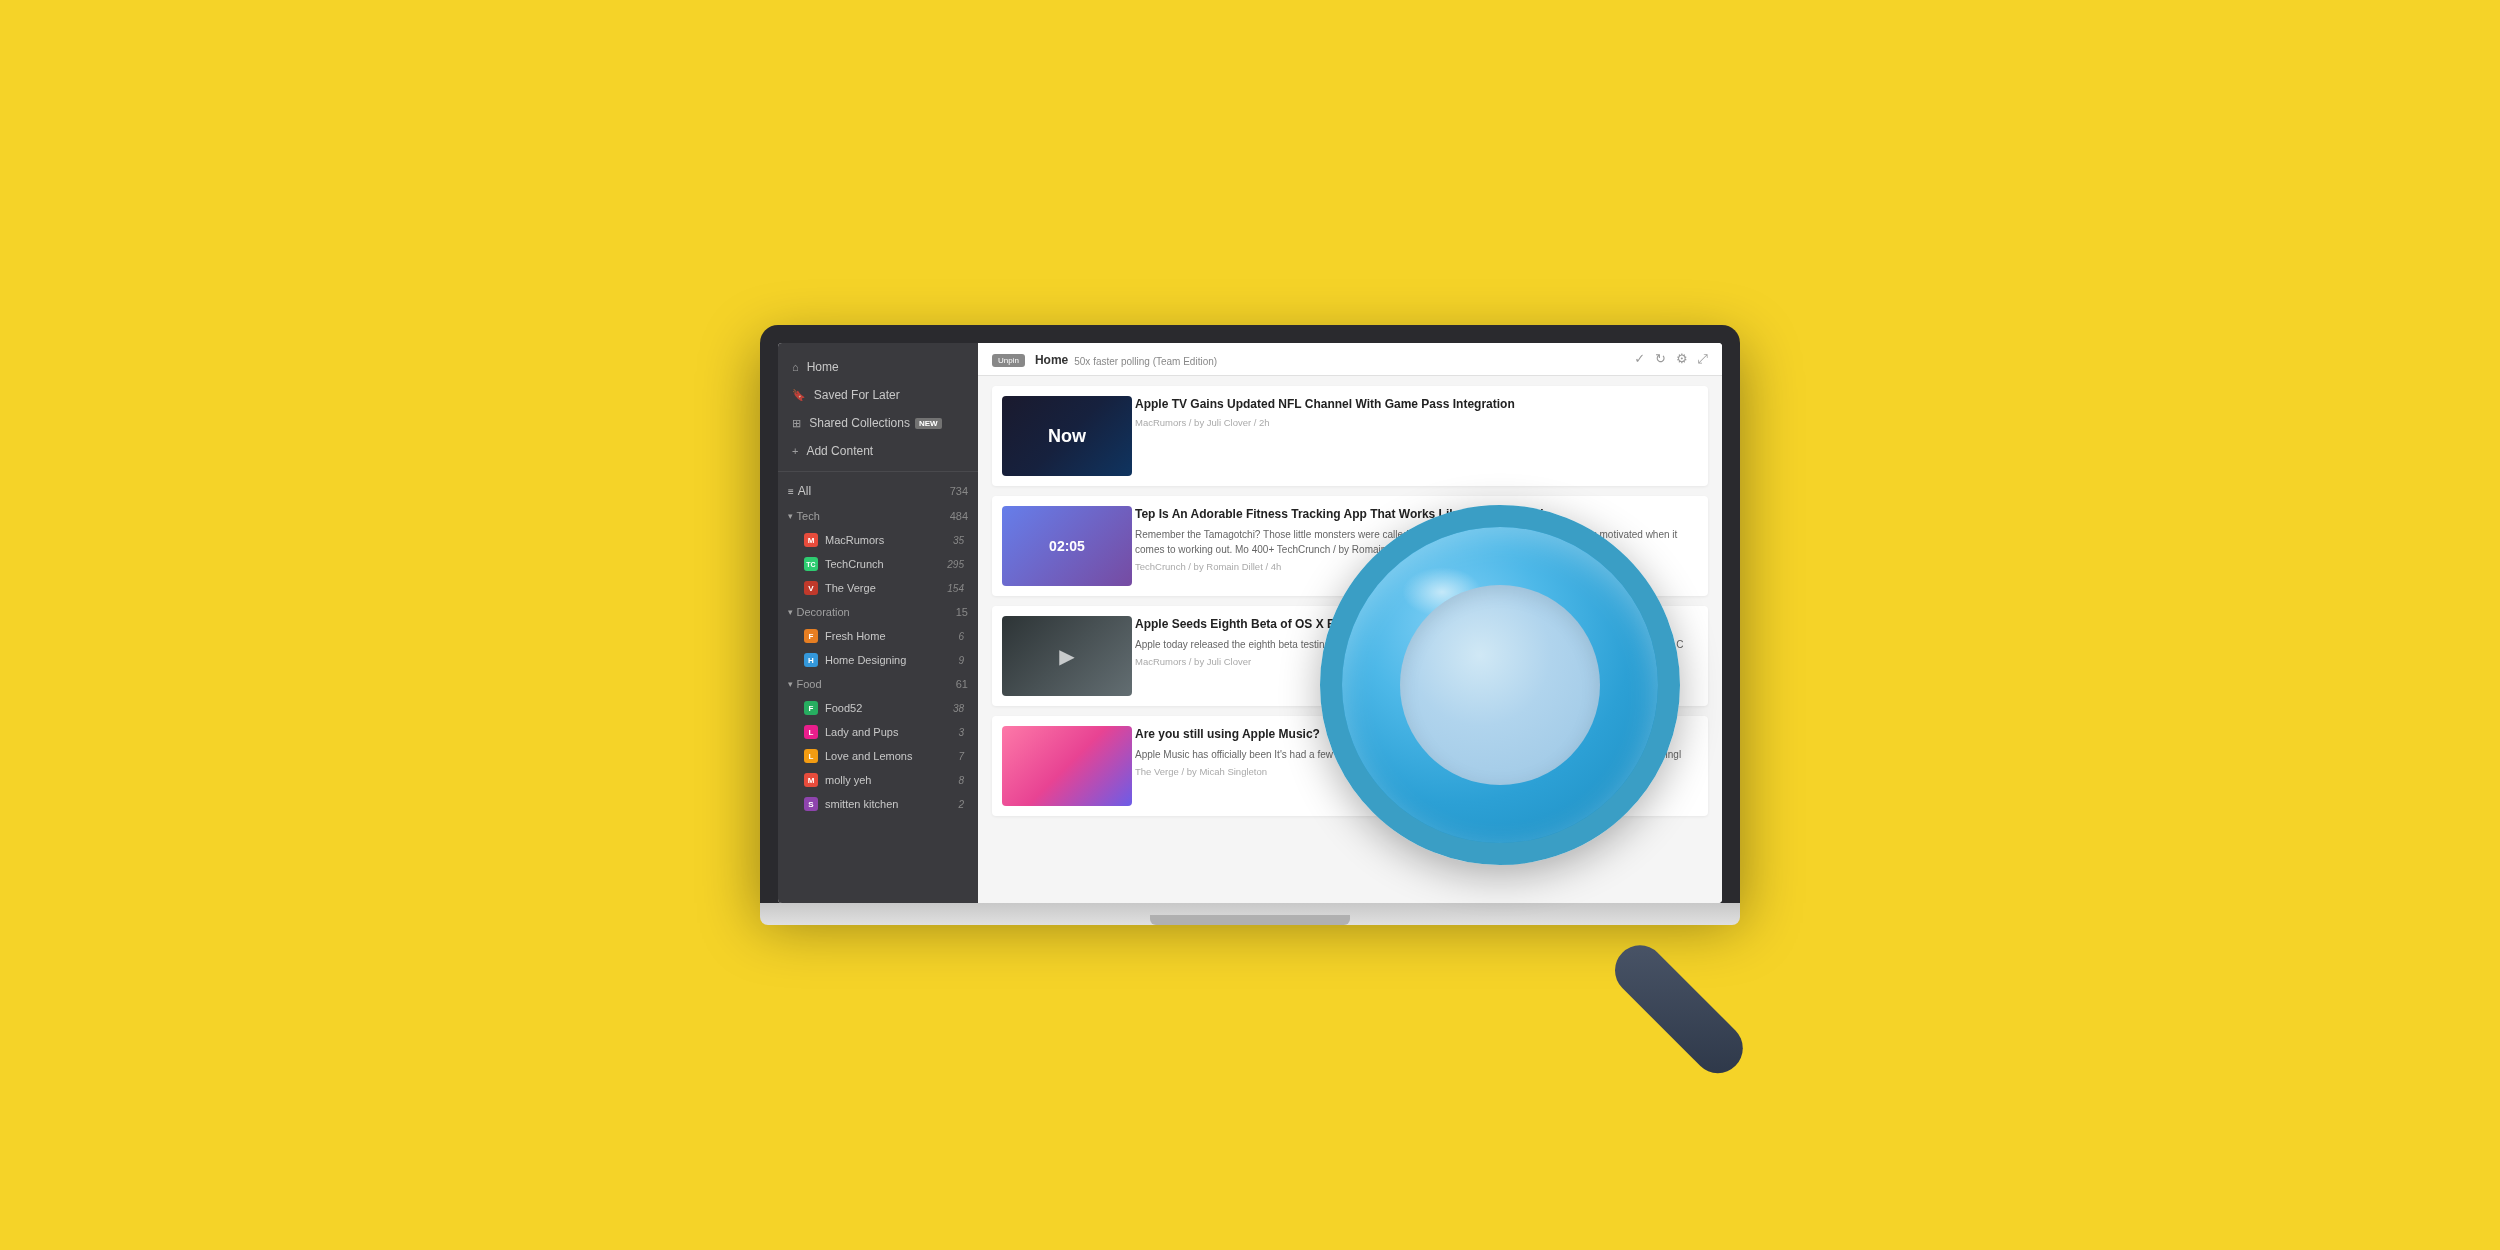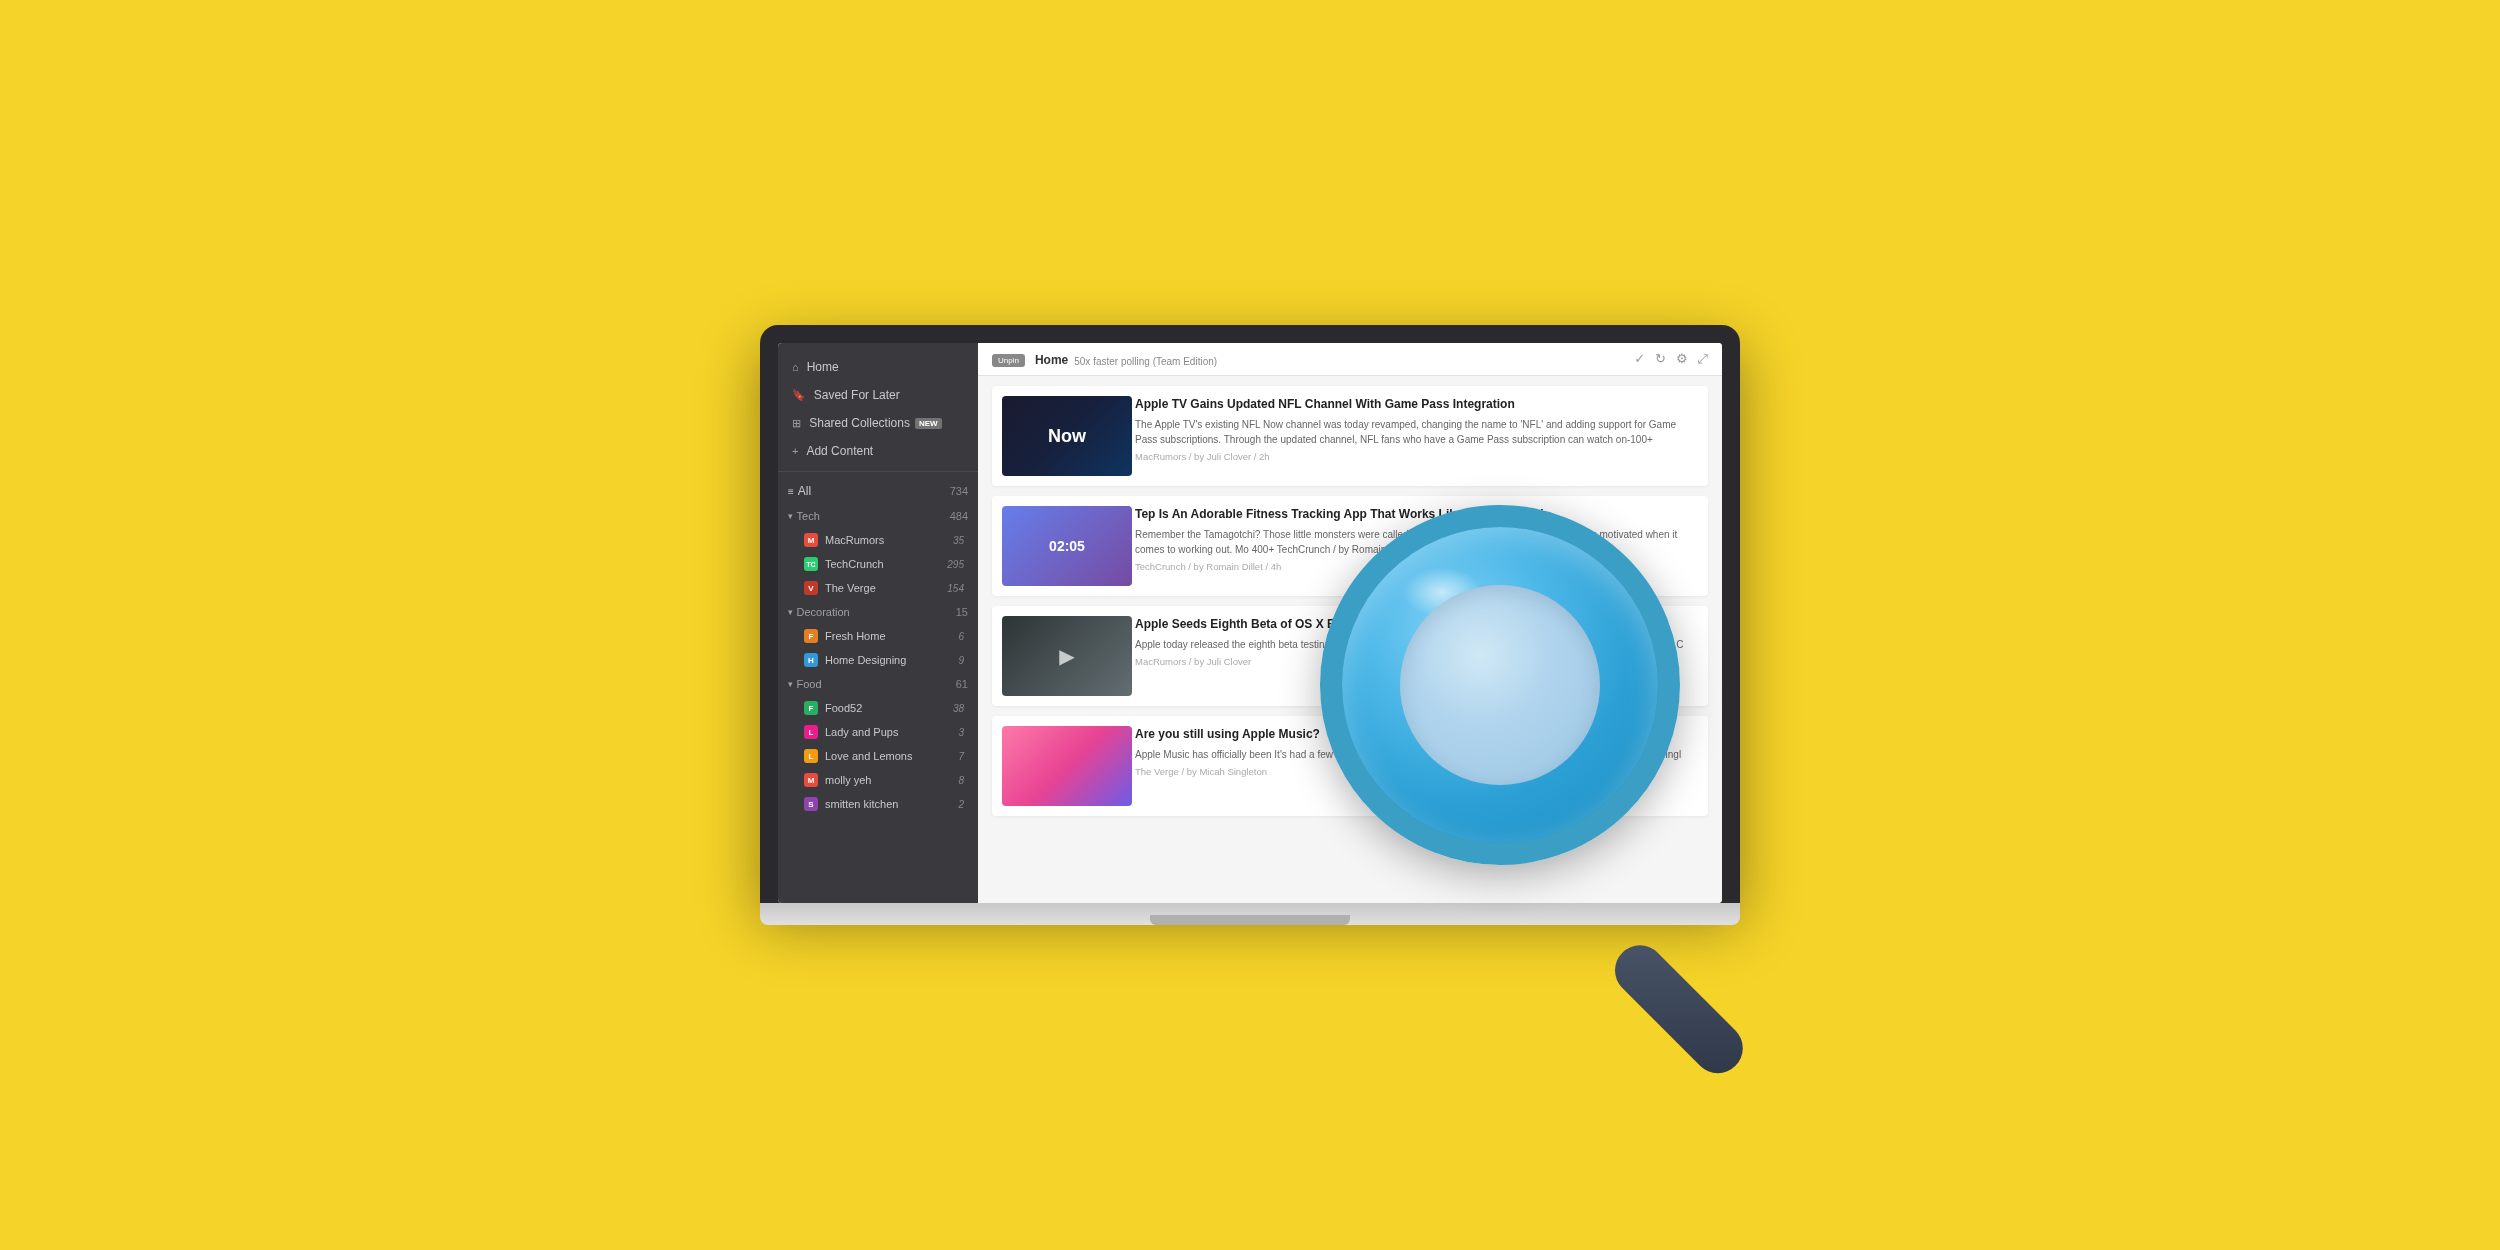--- a/index.html
+++ b/index.html
@@ -499,21 +499,20 @@
             <span>⤢</span>
           </div>
         </div>
 
         <div class="articles-list">
 
           <div class="article-card">
             <div class="article-thumb thumb-apple-tv"></div>
             <div class="article-body">
               <div class="article-title">Apple TV Gains Updated NFL Channel With Game Pass Integration</div>
-              <div class="article-excerpt">The Apple TV's existing NFL Now channel was today revamped, changing the name to 'NFL' and adding support for Game Pass subscriptions. Through the updated channel, NFL fans who have a Game Pass subscription can watch on-100+</div>
               <div class="article-meta">MacRumors / by Juli Clover / 2h</div>
             </div>
           </div>
 
           <div class="article-card">
             <div class="article-thumb thumb-tamagotchi"></div>
             <div class="article-body">
               <div class="article-title">Tep Is An Adorable Fitness Tracking App That Works Like A Tamagotchi</div>
               <div class="article-excerpt">Remember the Tamagotchi? Those little monsters were called Tep created a Tamagotchi-like app for you motivated when it comes to working out. Mo 400+ TechCrunch / by Romain Dillet / 4h</div>
               <div class="article-meta">TechCrunch / by Romain Dillet / 4h</div>

